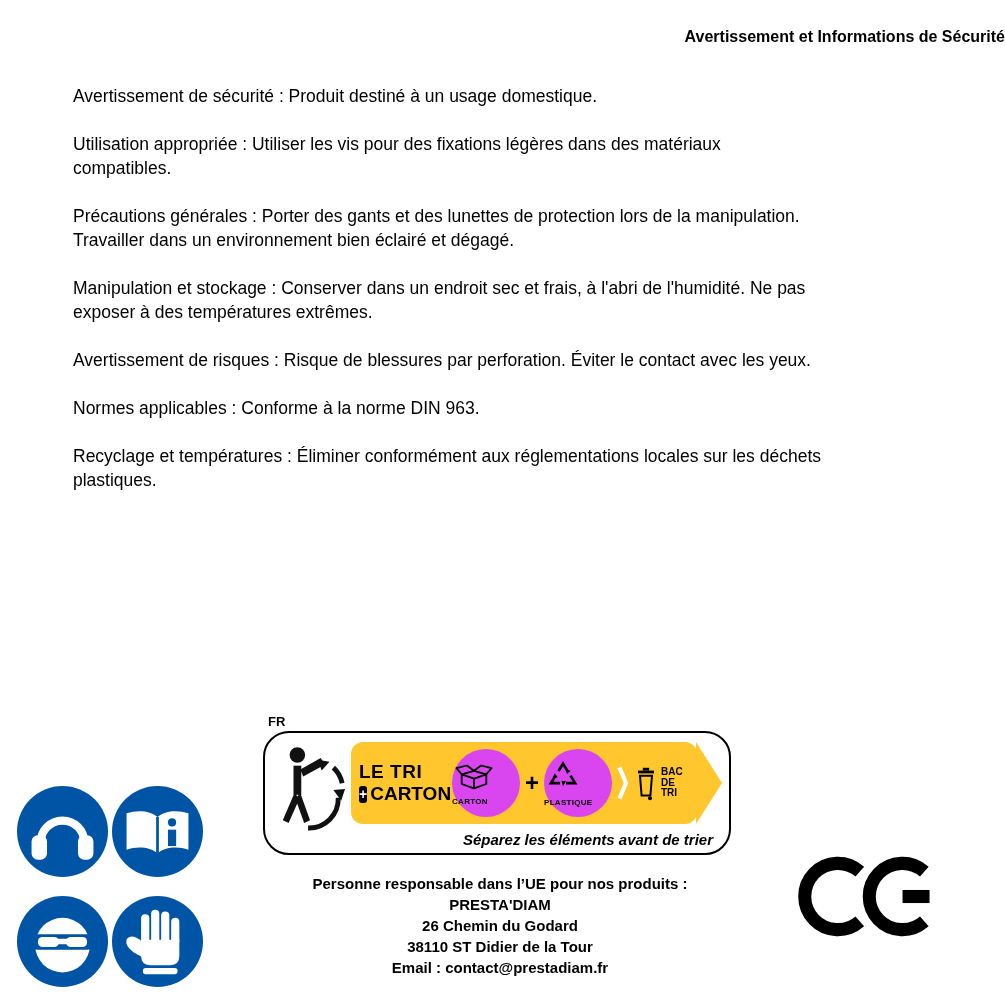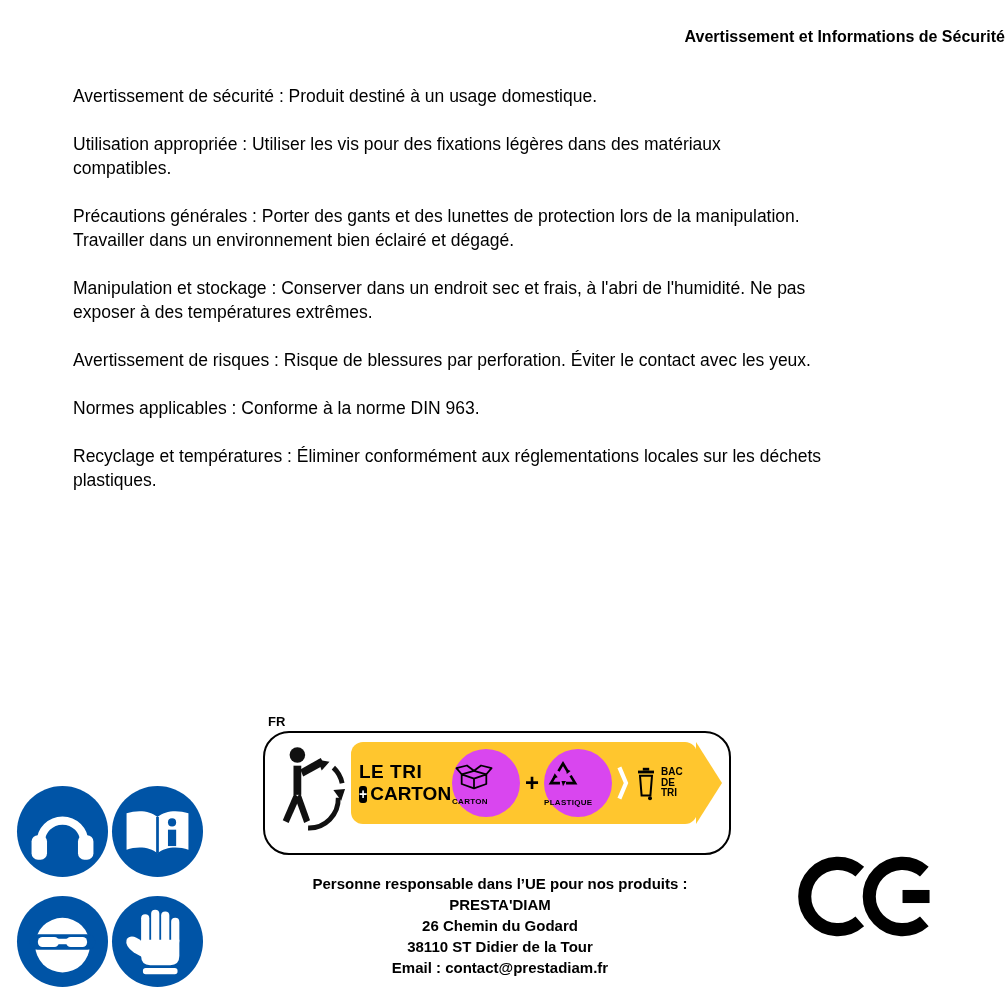--- a/index.html
+++ b/index.html
@@ -226,20 +226,21 @@
         <div class="bin-text">
           <div>BAC</div>
           <div>DE</div>
           <div>TRI</div>
         </div>
       </div>
     </div>
 
     <div class="arrow-tip"></div>
 
+    <div class="label-footer">Séparez les éléments avant de trier</div>
   </div>
 
   <div class="address">
     <div>Personne responsable dans l’UE pour nos produits :</div>
     <div>PRESTA'DIAM</div>
     <div>26 Chemin du Godard</div>
     <div>38110 ST Didier de la Tour</div>
     <div>Email : contact@prestadiam.fr</div>
   </div>
 

